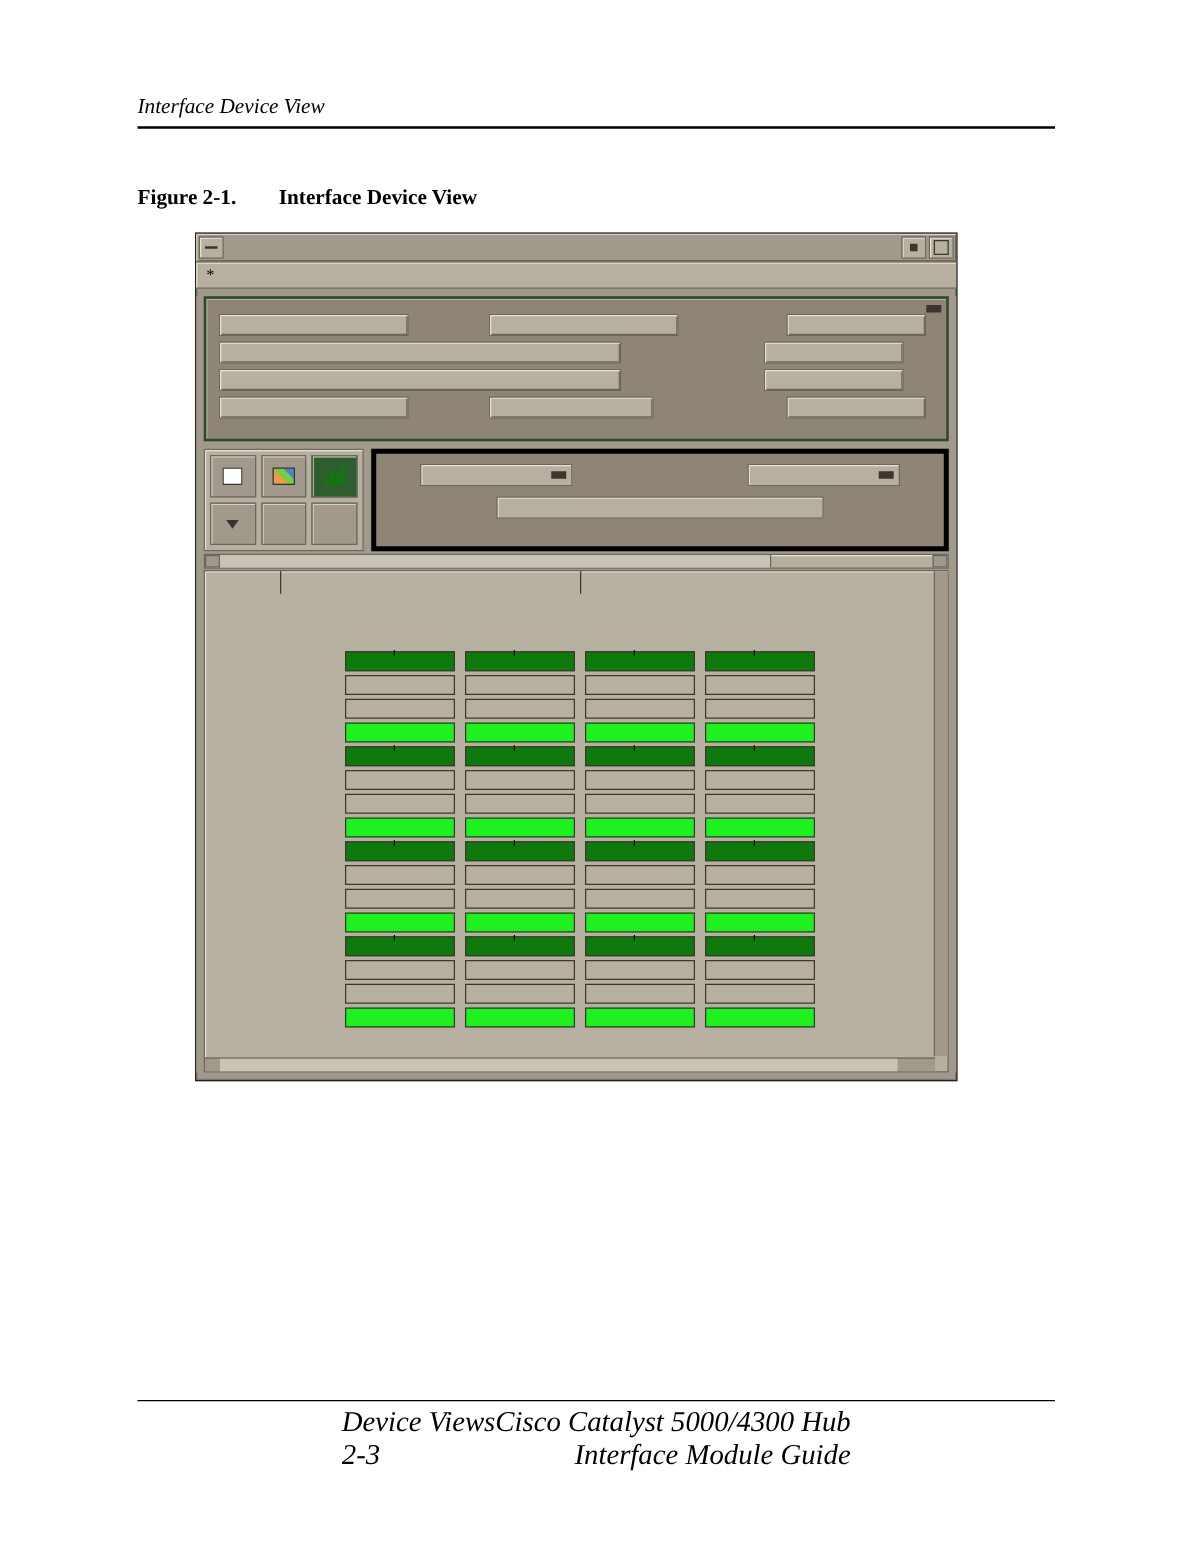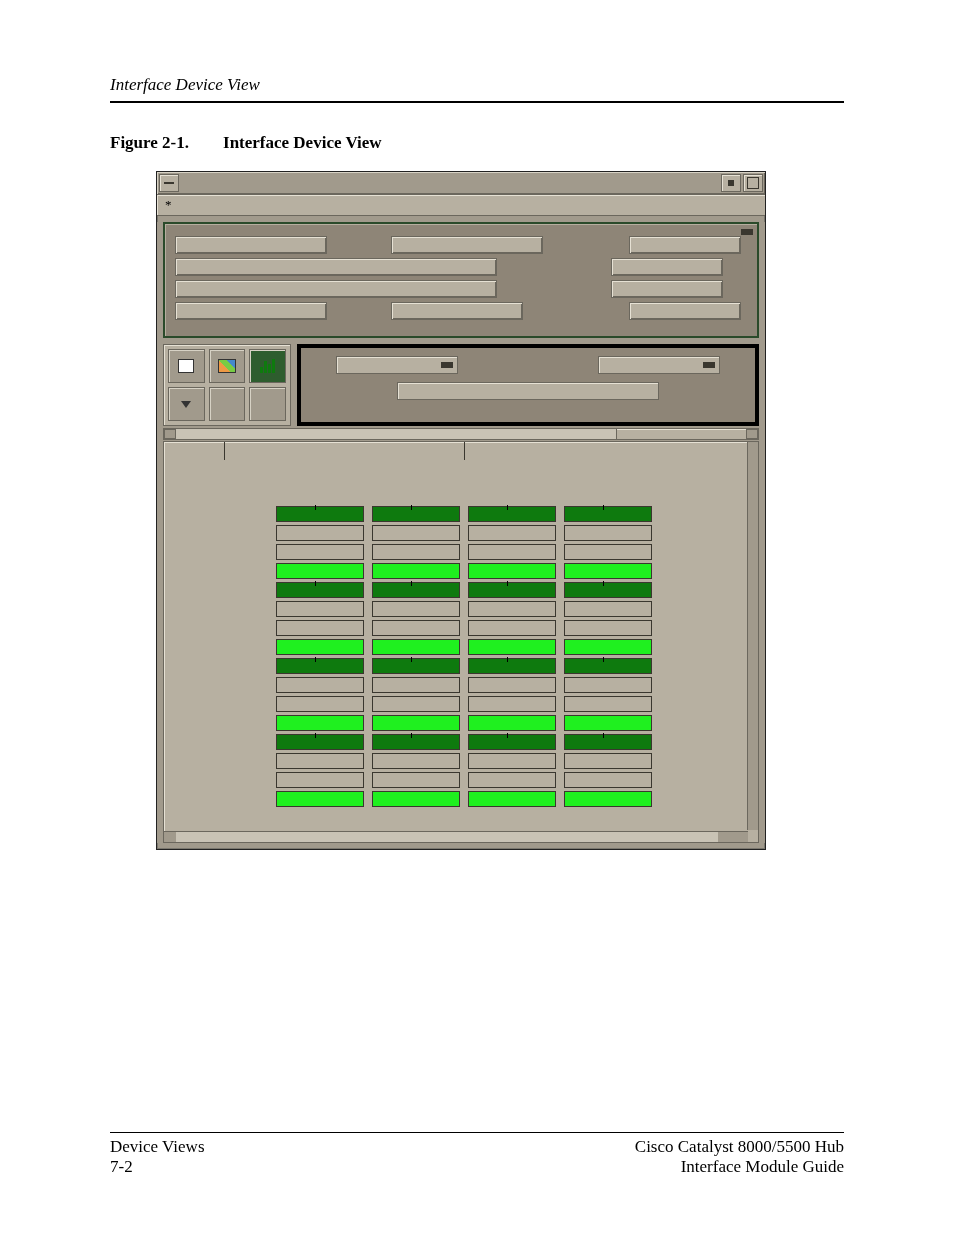--- a/index.html
+++ b/index.html
@@ -1,20 +1,20 @@
 <!DOCTYPE html>
 <html><head>
 <meta charset="utf-8">
 <style>
   html,body{margin:0;padding:0;background:#fff;font-family:"Times New Roman",serif;color:#000}
   .page{width:954px;height:1235px;position:relative;margin:0 auto;background:#fff}
   .page-ink{position:absolute;left:110px;right:110px;top:75px;bottom:60px}
   .run-head{font-style:italic;font-size:17px;padding-bottom:4px}
   .hr{height:2px;background:#000;margin-top:2px}
-  .caption{margin-top:30px;font-size:17px}
+  .caption{margin-top:45px;font-size:17px}
   .caption b{font-weight:bold}
   .fig-wrap{margin-top:18px;margin-left:46px}
   .win{width:608px;border:1px solid #222;box-shadow:0 0 0 1px #7a776e inset;background:#a19a8c}
   .titlebar{height:22px;background:#a19a8c;border-bottom:1px solid #6b675d;display:flex;align-items:center;justify-content:space-between;box-shadow:inset 1px 1px 0 #d7d2c5,inset -1px -1px 0 #6b675d}
   .tb-left,.tb-right{display:flex;gap:2px;padding:2px}
   .tb-btn{width:18px;height:16px;background:#b7b0a1;border:1px solid #6b675d;box-shadow:inset 1px 1px 0 #e6e1d4;display:flex;align-items:center;justify-content:center}
   .tb-min{width:10px;height:2px;background:#3a372f}
   .tb-dot{width:6px;height:6px;background:#3a372f}
   .tb-max{width:10px;height:10px;border:1px solid #3a372f}
   .menubar{height:20px;background:#b7b0a1;border-bottom:1px solid #6b675d;padding-left:8px;display:flex;align-items:center;box-shadow:inset 1px 1px 0 #e6e1d4}
@@ -42,21 +42,21 @@
   .cell{height:14px;border:1px solid #3a372f;position:relative}
   .cell.dk{background:#0e7a0e}
   .cell.br{background:#1ff01f}
   .cell.gy{background:#b7b0a1}
   .cell .tick{position:absolute;left:38px;top:-2px;width:1px;height:5px;background:#000}
   .lp-scroll-v{position:absolute;right:0;top:0;bottom:12px;width:10px;background:#a19a8c;border-left:1px solid #6b675d}
   .lp-scroll-h{position:absolute;left:0;right:10px;bottom:0;height:10px;background:#a19a8c;border-top:1px solid #6b675d}
   .lp-scroll-h .thumb2{position:absolute;left:12px;top:0;bottom:0;right:30px;background:#c9c3b5}
   .footer{position:absolute;left:110px;right:110px;bottom:58px}
   .footer .hr{height:1.5px}
-  .footrow{display:flex;justify-content:space-between;font-size:17px;margin-top:4px}
+  .footrow{display:flex;justify-content:center;font-style:italic;font-size:23px;margin-top:4px}
   .footrow .r{text-align:right}
   
   .ic-chart{width:16px;height:12px;background:linear-gradient(45deg,#e94 0 40%,#7c4 40% 70%,#48c 70%);border:1px solid #333}
   .ic-bars{display:flex;gap:1px;align-items:flex-end;height:14px}
   .ic-bars span{width:3px;background:#0e7a0e}
   .ic-sheet{width:14px;height:12px;border:1px solid #333;background:#fff}
   .ic-down{width:0;height:0;border-left:5px solid transparent;border-right:5px solid transparent;border-top:7px solid #333}
 </style>
 </head>
 <body>
@@ -277,22 +277,22 @@
 </div>
 </div>
 
 </div>
 
 <div class="footer">
   <div class="hr"></div>
   <div class="footrow">
     <div>
       <div>Device Views</div>
-      <div>7-2</div>
+      <div>2-3</div>
     </div>
     <div class="r">
-      <div>Cisco Catalyst 8000/5500 Hub</div>
+      <div>Cisco Catalyst 5000/4300 Hub</div>
       <div>Interface Module Guide</div>
     </div>
   </div>
 </div>
 
 </div>
 
 </body></html>

